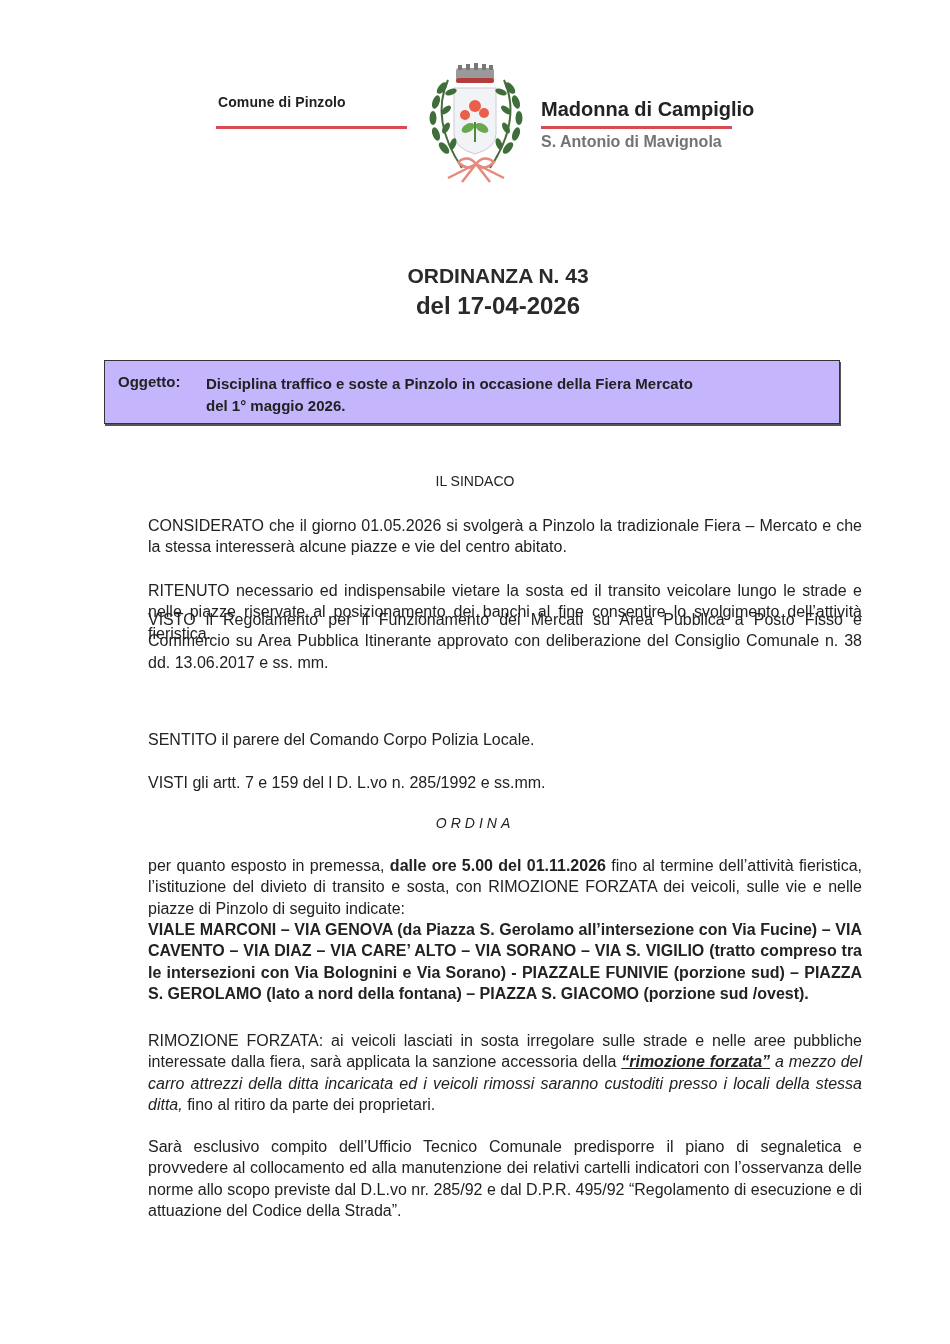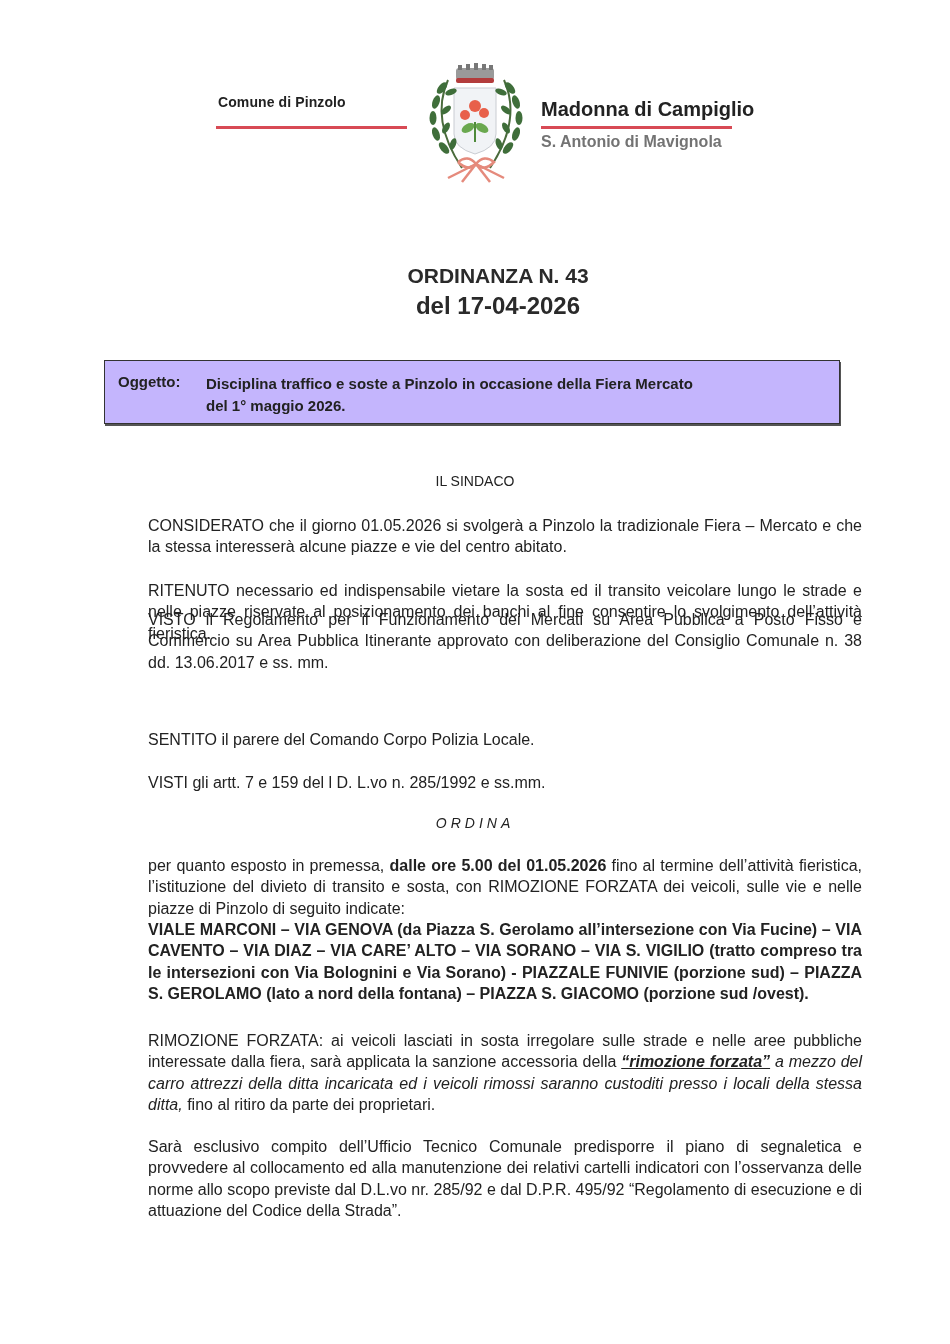--- a/index.html
+++ b/index.html
@@ -116,21 +116,21 @@
 
 <div class="abs para" style="top:515px;">CONSIDERATO che il giorno 01.05.2026 si svolgerà a Pinzolo la tradizionale Fiera – Mercato e che la stessa interesserà alcune piazze e vie del centro abitato.</div>
 <div class="abs para" style="top:580px;">RITENUTO necessario ed indispensabile vietare la sosta ed il transito veicolare lungo le strade e nelle piazze riservate al posizionamento dei banchi al fine consentire lo svolgimento dell’attività fieristica.</div>
 <div class="abs para" style="top:609px;">VISTO il Regolamento per il Funzionamento dei Mercati su Area Pubblica a Posto Fisso e Commercio su Area Pubblica Itinerante approvato con deliberazione del Consiglio Comunale n. 38 dd. 13.06.2017 e ss. mm.</div>
 <div class="abs para" style="top:729px;">SENTITO il parere del Comando Corpo Polizia Locale.</div>
 <div class="abs para" style="top:772px;">VISTI gli artt. 7 e 159 del l D. L.vo n. 285/1992 e ss.mm.</div>
 
 <div class="abs center-h spaced" style="top:815px;font-style:italic;">ORDINA</div>
 
 <div class="abs para" style="top:855px;">
-  <span>per quanto esposto in premessa, </span><b>dalle ore 5.00 del 01.05.2026</b><span> fino al termine dell’attività fieristica, l’istituzione del divieto di transito e sosta, con RIMOZIONE FORZATA dei veicoli, sulle vie e nelle piazze di Pinzolo di seguito indicate:</span>
+  <span>per quanto esposto in premessa, </span><b>dalle ore 5.00 del 01.11.2026</b><span> fino al termine dell’attività fieristica, l’istituzione del divieto di transito e sosta, con RIMOZIONE FORZATA dei veicoli, sulle vie e nelle piazze di Pinzolo di seguito indicate:</span>
 </div>
 
 <div class="abs para" style="top:919px; font-weight:bold;">VIALE MARCONI – VIA GENOVA (da Piazza S. Gerolamo all’intersezione con Via Fucine) – VIA CAVENTO – VIA DIAZ – VIA CARE’ ALTO – VIA SORANO – VIA S. VIGILIO (tratto compreso tra le intersezioni con Via Bolognini e Via Sorano) - PIAZZALE FUNIVIE (porzione sud) – PIAZZA S. GEROLAMO (lato a nord della fontana) – PIAZZA S. GIACOMO (porzione sud /ovest).</div>
 
 <div class="abs para" style="top:1030px;">
   <span>RIMOZIONE FORZATA:</span><span> ai veicoli lasciati in sosta irregolare sulle strade e nelle aree pubbliche interessate dalla fiera, sarà applicata la sanzione accessoria della </span><b class="it uline">“rimozione forzata”</b><span class="it"> a mezzo del carro attrezzi della ditta incaricata ed i veicoli rimossi saranno custoditi presso i locali della stessa ditta,</span><span> fino al ritiro da parte dei proprietari.</span>
 </div>
 
 <div class="abs para" style="top:1136px;">Sarà esclusivo compito dell’Ufficio Tecnico Comunale predisporre il piano di segnaletica e provvedere al collocamento ed alla manutenzione dei relativi cartelli indicatori con l’osservanza delle norme allo scopo previste dal D.L.vo nr. 285/92 e dal D.P.R. 495/92 “Regolamento di esecuzione e di attuazione del Codice della Strada”.</div>
 

